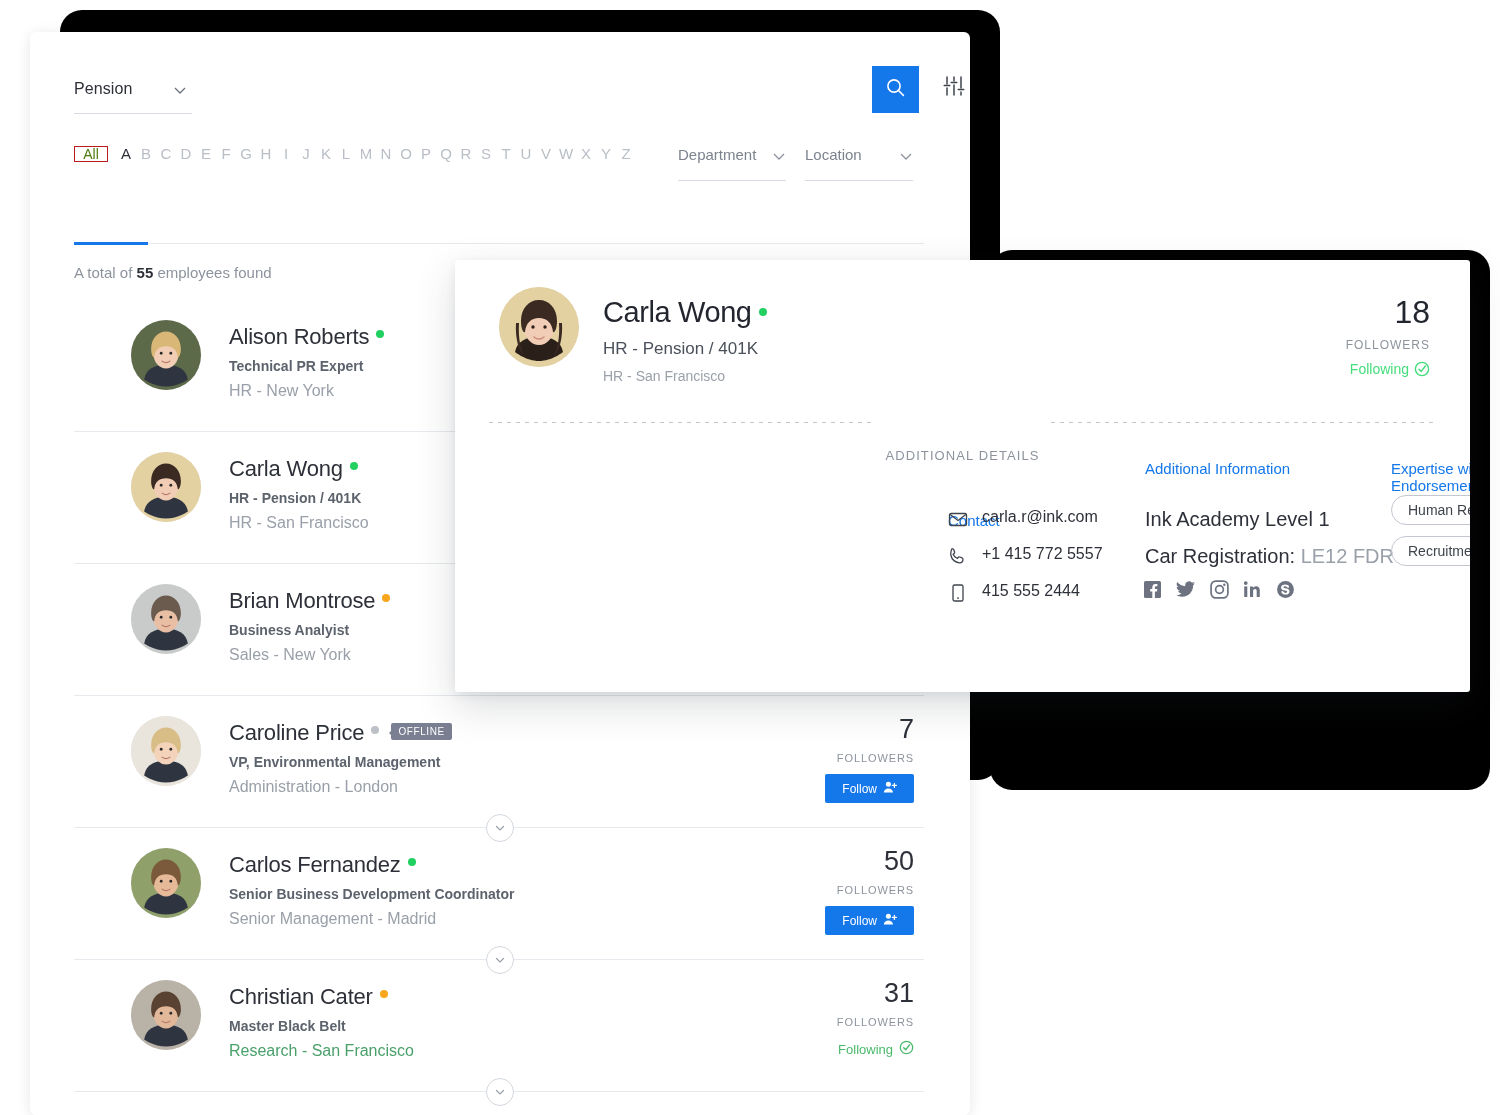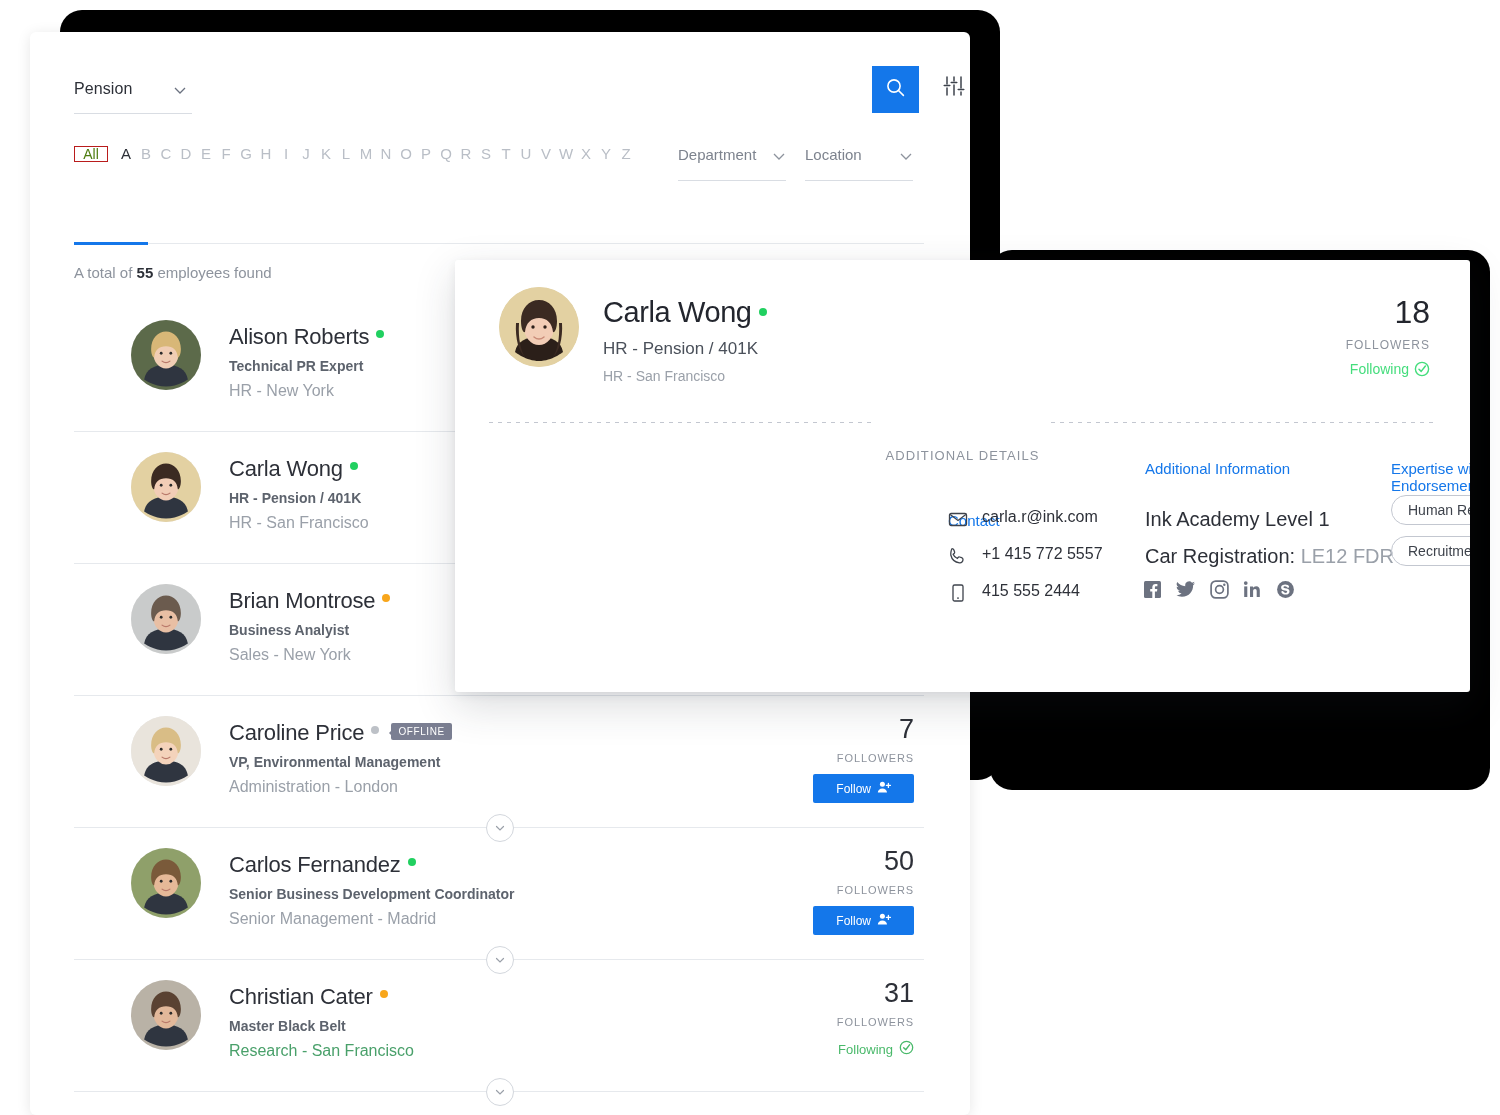--- a/index.html
+++ b/index.html
@@ -85,21 +85,21 @@
                  letter-spacing:.6px;padding:3px 7px 3px 7px;border-radius:2px;
                  margin-left:12px;vertical-align:5px;position:relative;}
   .offline-badge:before{content:"";position:absolute;left:-5px;top:7px;border:3px solid transparent;
                         border-right-color:#7b7f92;}
 
   .prow .fcount{position:absolute;right:10px;top:18px;text-align:right;width:150px;
                 font-size:27px;color:#2d3038;}
   .prow .flabel{position:absolute;right:10px;top:56px;text-align:right;width:150px;
                 font-size:11px;letter-spacing:.9px;color:#8d939d;}
   .follow-btn{position:absolute;right:10px;top:78px;background:#1477EA;color:#fff;
-              font-size:12px;padding:6px 23px;border-radius:2px;display:inline-flex;
+              font-size:12px;padding:6px 17px;border-radius:2px;display:inline-flex;
               align-items:center;gap:6px;cursor:pointer;}
   .following-tag{position:absolute;right:10px;top:80px;color:#49b96a;font-size:13px;
                  display:inline-flex;align-items:center;gap:6px;cursor:pointer;}
 
   .sep{position:relative;height:1px;background:#e6e9ed;margin:0 0 0 0;}
   .sep .knob{position:absolute;left:50%;top:-13px;margin-left:-13px;width:26px;height:26px;
              border:1px solid #d3d7dd;border-radius:50%;background:#fff;
              display:flex;align-items:center;justify-content:center;cursor:pointer;}
   .sep.plain{background:#e6e9ed;}
 

